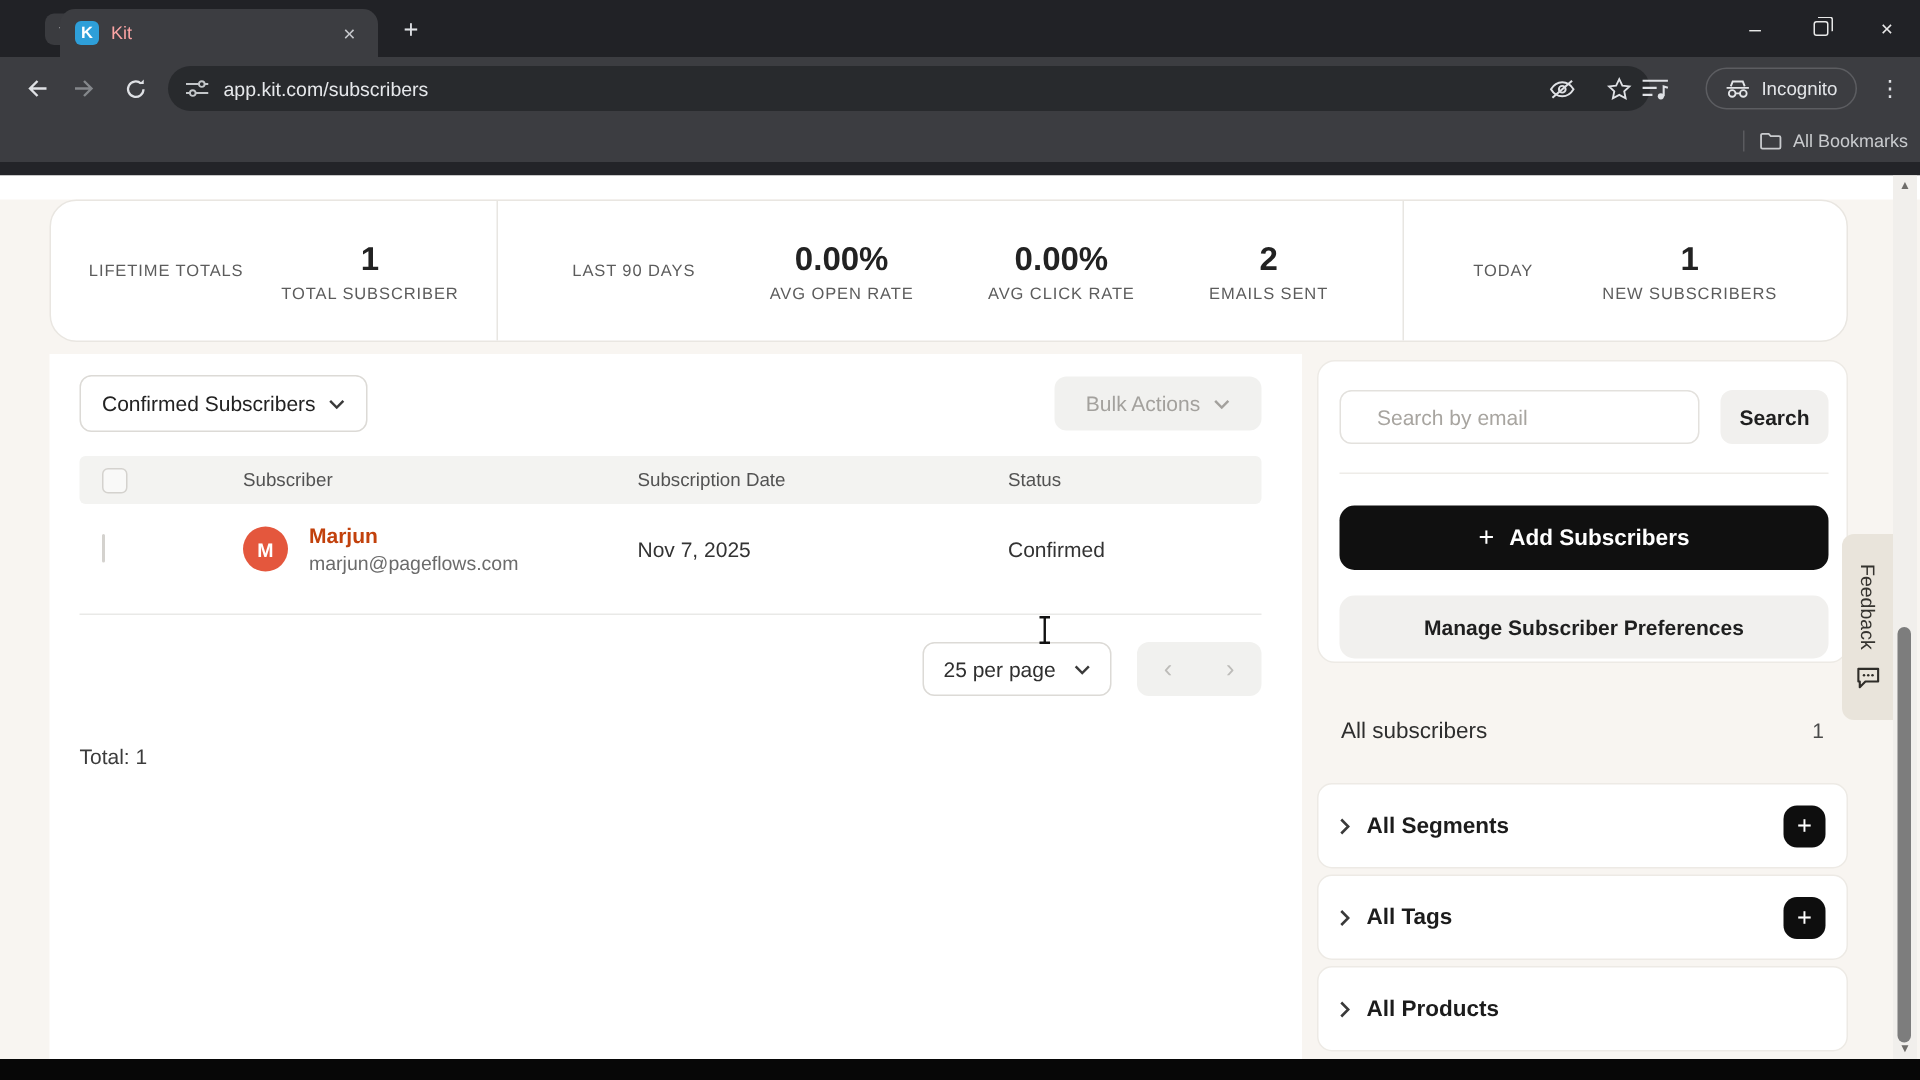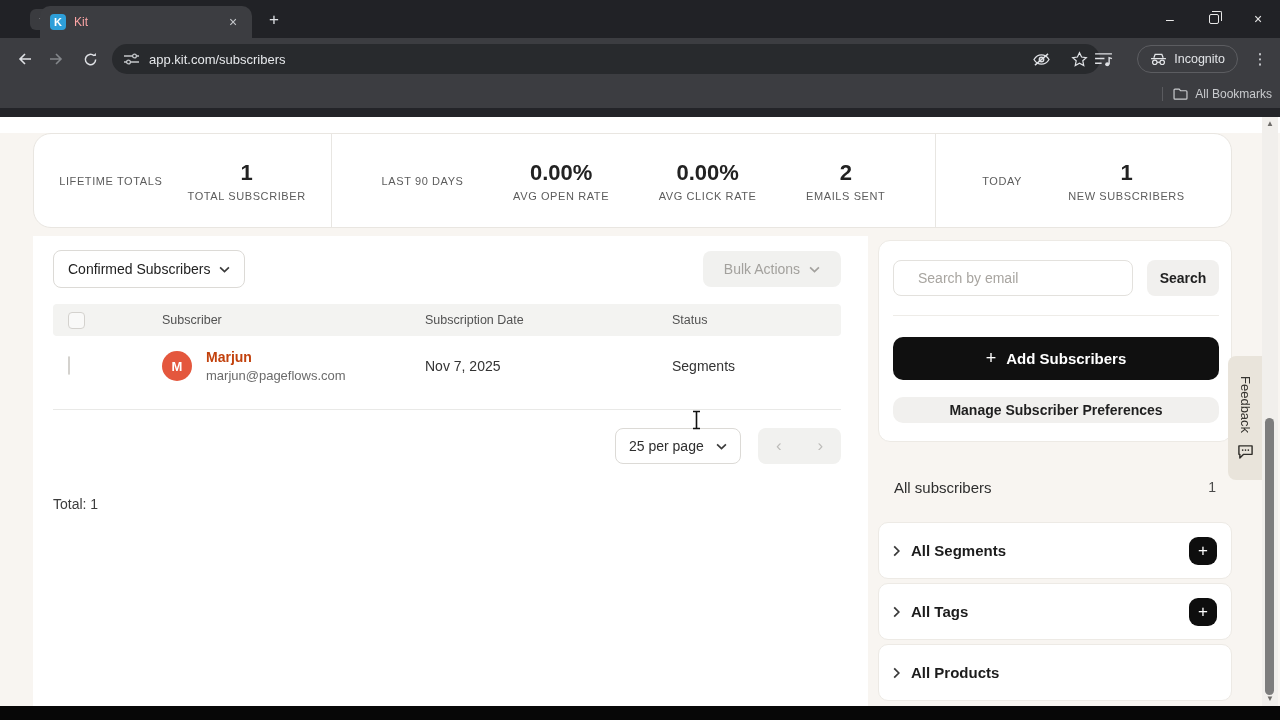--- a/index.html
+++ b/index.html
@@ -67,21 +67,21 @@
   .total { position:absolute; left:20px; top:260px; font-size:14px; color:#3c3c3c; }
 
   
   .side-card { position:absolute; left:878px; top:240px; width:354px; height:202px; background:#fff; border:1px solid #edeae5; border-radius:12px; }
   .search-input { position:absolute; left:14px; top:19px; width:240px; height:36px; border:1px solid #e3e1dd; border-radius:8px; font-size:14px; color:#333; padding:0 24px; font-family:"Liberation Sans", sans-serif; background:#fff; }
   .search-input::placeholder { color:#a8a5a0; }
   .search-btn { position:absolute; left:268px; top:19px; width:72px; height:36px; background:#f1f0ee; border:none; border-radius:8px; font-size:14px; font-weight:bold; color:#1f1f1f; }
   .side-div { position:absolute; left:14px; top:74px; width:326px; height:1px; background:#eeece8; }
   .add-btn { position:absolute; left:14px; top:96px; width:326px; height:43px; background:#101010; border:none; border-radius:10px; color:#fff; font-size:15px; font-weight:bold; display:flex; align-items:center; justify-content:center; gap:10px; }
   .add-btn .plus { font-size:18px; font-weight:normal; }
-  .manage-btn { position:absolute; left:14px; top:156px; width:326px; height:26px; background:#f1f0ee; border:none; border-radius:10px; font-size:14px; font-weight:bold; color:#1f1f1f; }
+  .manage-btn { position:absolute; left:14px; top:156px; width:326px; height:42px; background:#f1f0ee; border:none; border-radius:10px; font-size:14px; font-weight:bold; color:#1f1f1f; }
 
   .allsubs { position:absolute; left:878px; top:474px; width:354px; height:26px; display:flex; align-items:center; justify-content:space-between; padding:0 16px; }
   .allsubs-label { font-size:15px; color:#2e2e2e; }
   .allsubs-count { font-size:14px; color:#4a4a4a; }
 
   .group-card { position:absolute; left:878px; width:354px; height:57px; background:#fff; border:1px solid #edeae5; border-radius:10px; display:flex; align-items:center; padding:0 14px; gap:11px; }
   .group-label { font-size:15px; font-weight:bold; color:#1c1c1c; flex:1; }
   .group-add { width:28px; height:28px; background:#0e0e0e; border:none; border-radius:9px; color:#fff; font-size:17px; display:flex; align-items:center; justify-content:center; }
 
   
@@ -244,21 +244,21 @@
       <div class="th" style="left:372px">Subscription Date</div>
       <div class="th" style="left:619px">Status</div>
     </div>
 
     <div class="trow">
       <div style="position:absolute;left:15px;top:21px"><span class="checkbox"></span></div>
       <div class="avatar">M</div>
       <div class="r-name">Marjun</div>
       <div class="r-email">marjun@pageflows.com</div>
       <div class="r-date">Nov 7, 2025</div>
-      <div class="r-status">Segments</div>
+      <div class="r-status">Confirmed</div>
     </div>
     <div class="row-divider"></div>
 
     <div class="perpage-btn">
       <span>25 per page</span>
       <svg class="ic" width="11" height="7" viewBox="0 0 10 6">
           <path d="M1 1l4 4 4-4" stroke="#3a3a3a" stroke-width="1.5" fill="none"></path>
         </svg>
     </div>
     <div class="pager">

